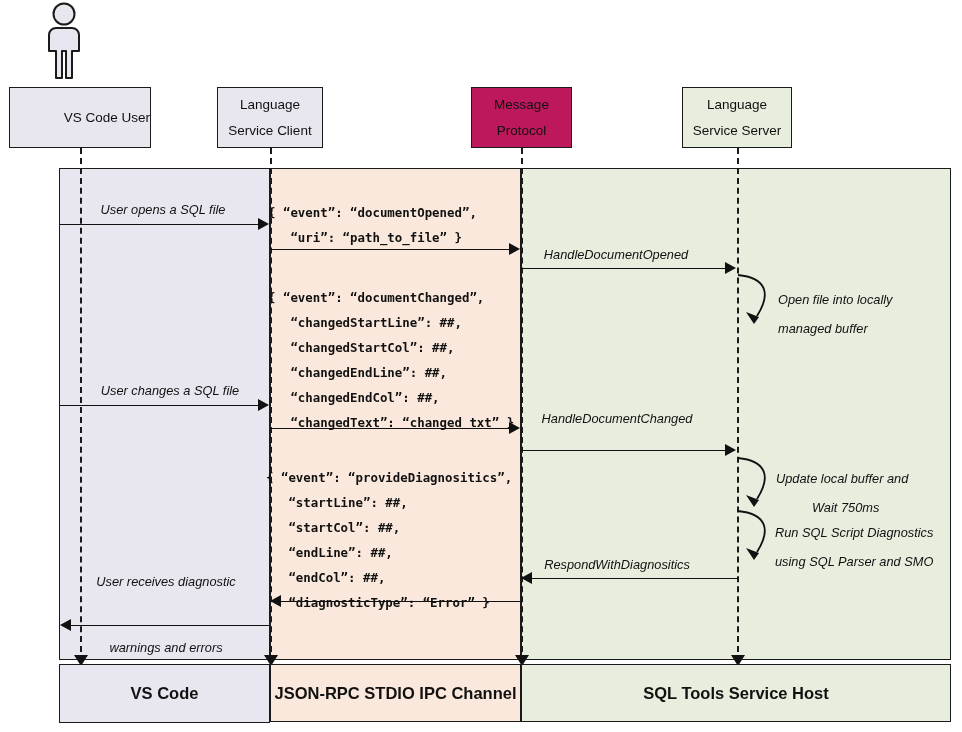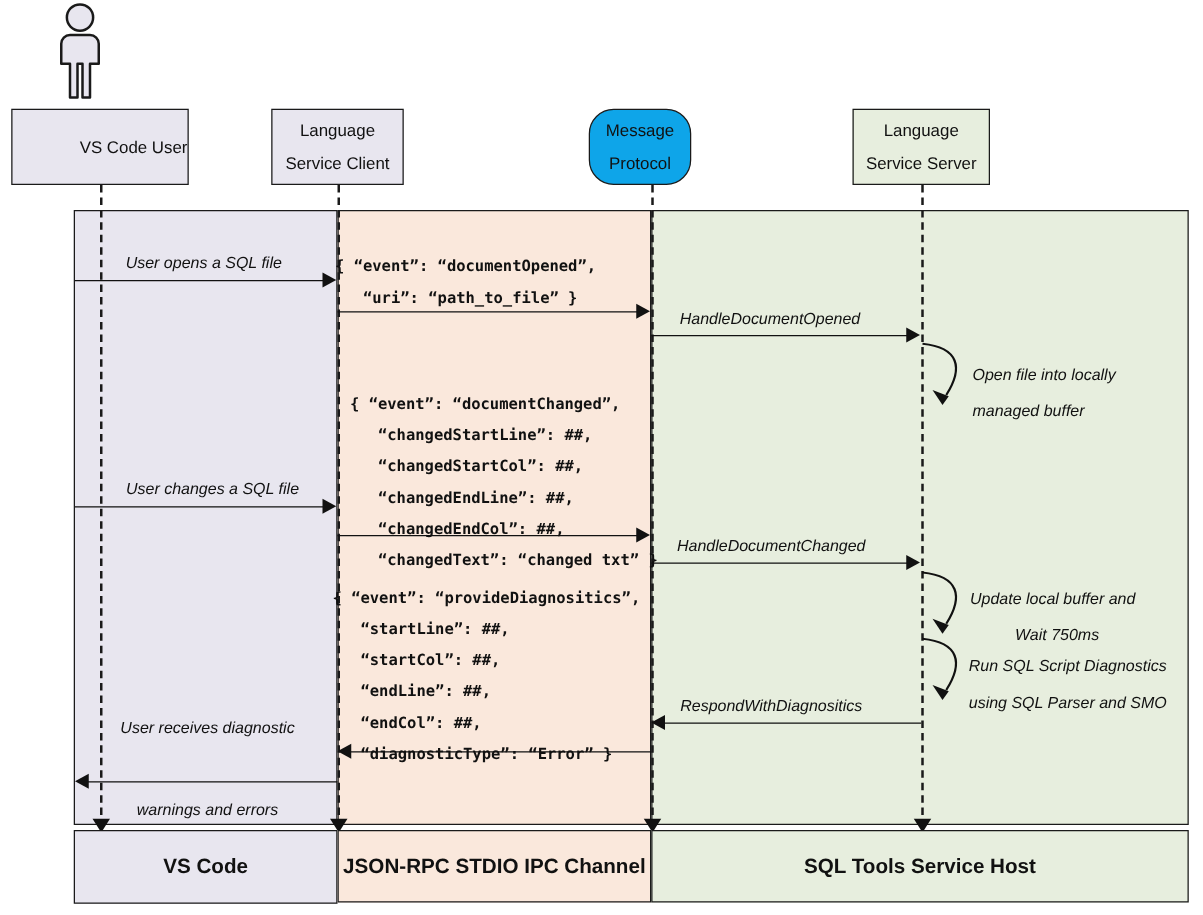--- a/index.html
+++ b/index.html
@@ -73,21 +73,21 @@
 
   <div class="lifebox" style="left:9px;top:87px;width:142px;height:61px;background:#e8e6ef;align-items:flex-end;">
     <span>VS Code User</span>
   </div>
 
   <div class="lifebox" style="left:217px;top:87px;width:106px;height:61px;background:#e8e6ef;">
     <span>Language</span>
     <span>Service Client</span>
   </div>
 
-  <div class="lifebox" style="left:471px;top:87px;width:82px;height:61px;background:#0ea5e9;border-radius:20px;">
+  <div class="lifebox" style="left:471px;top:87px;width:101px;height:61px;background:#be185d;">
     <span>Message</span>
     <span>Protocol</span>
   </div>
 
   <div class="lifebox" style="left:682px;top:87px;width:110px;height:61px;background:#e7eede;">
     <span>Language</span>
     <span>Service Server</span>
   </div>
 
   <div class="msgline" style="left:60px;top:224px;width:200px;"></div>
@@ -106,37 +106,37 @@
 
   <div class="selfloop" style="left:737px;top:272px;">
     <svg width="44" height="56" viewBox="0 0 44 56">
       <path d="M1 3 C 30 6, 34 22, 20 44" fill="none" stroke="#111" stroke-width="1.8"></path>
       <path d="M22 45 L 9 40 L 17 52 Z" fill="#111"></path>
     </svg>
   </div>
   <div class="lbl" style="left:778px;top:292px;">Open file into locally</div>
   <div class="lbl" style="left:778px;top:321px;">managed buffer</div>
 
-  <div class="json" style="left:280px;top:285px;margin-top:25px;">{ “event”: “documentChanged”,
+  <div class="json" style="left:268px;top:285px;">{ “event”: “documentChanged”,
    “changedStartLine”: ##,
    “changedStartCol”: ##,
    “changedEndLine”: ##,
    “changedEndCol”: ##,
    “changedText”: “changed txt” }</div>
 
   <div class="msgline" style="left:60px;top:405px;width:200px;"></div>
   <div class="arrowhead ah-right" style="left:258px;top:399px;"></div>
   <div class="lbl lbl-c" style="left:170px;top:383px;">User changes a SQL file</div>
 
   <div class="msgline" style="left:270px;top:428px;width:241px;"></div>
   <div class="arrowhead ah-right" style="left:509px;top:422px;"></div>
 
   <div class="msgline" style="left:521px;top:450px;width:206px;"></div>
   <div class="arrowhead ah-right" style="left:725px;top:444px;"></div>
-  <div class="lbl lbl-c" style="left:617px;top:429px;">HandleDocumentChanged</div>
+  <div class="lbl lbl-c" style="left:617px;top:411px;">HandleDocumentChanged</div>
 
   <div class="selfloop" style="left:737px;top:455px;">
     <svg width="44" height="56" viewBox="0 0 44 56">
       <path d="M1 3 C 30 6, 34 22, 20 44" fill="none" stroke="#111" stroke-width="1.8"></path>
       <path d="M22 45 L 9 40 L 17 52 Z" fill="#111"></path>
     </svg>
   </div>
   <div class="lbl" style="left:776px;top:471px;">Update local buffer and</div>
   <div class="lbl" style="left:812px;top:500px;">Wait 750ms</div>
 

